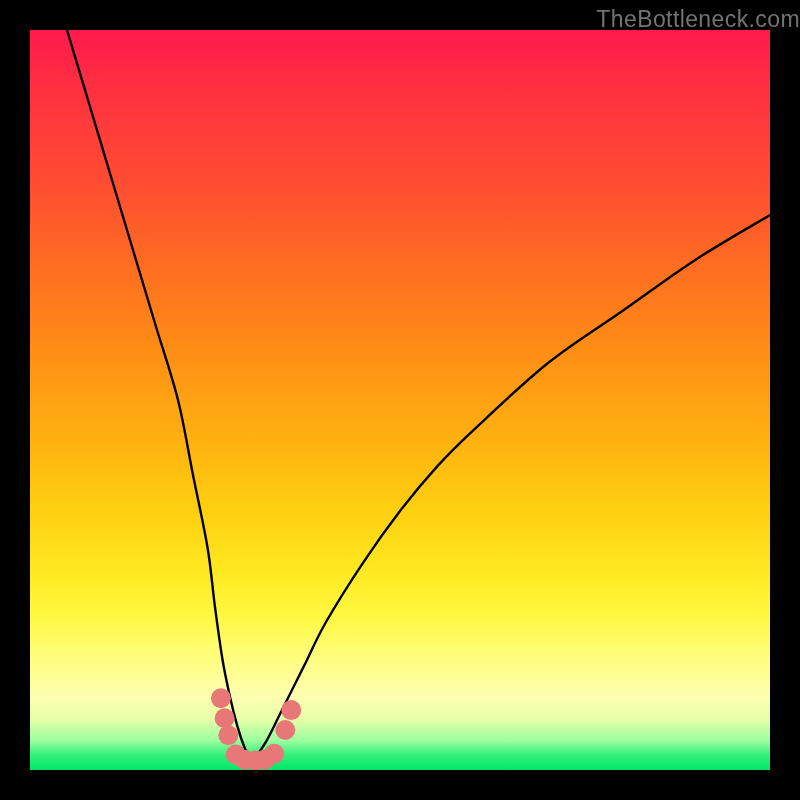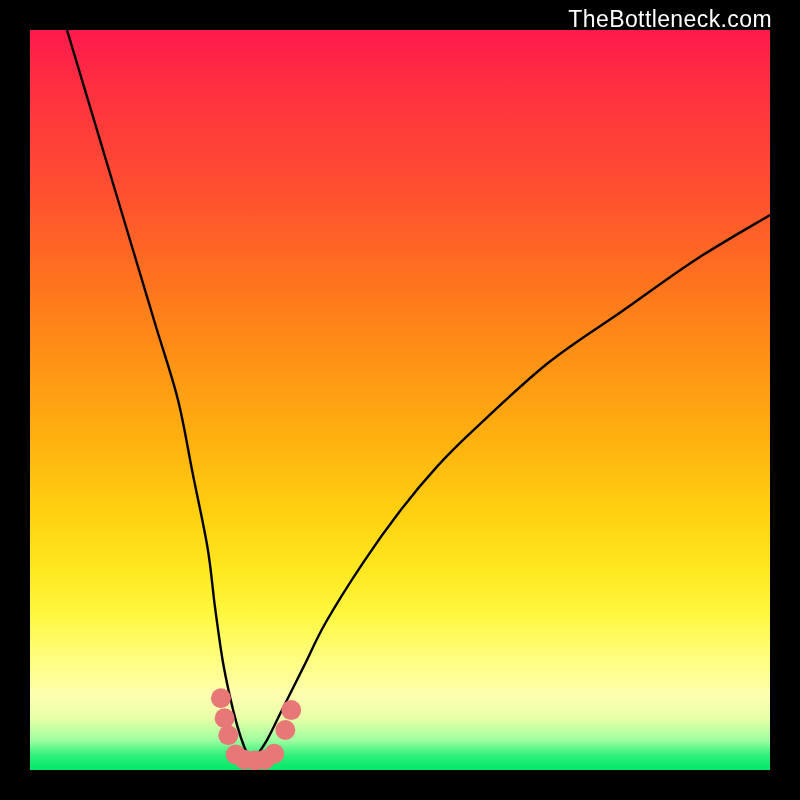--- a/index.html
+++ b/index.html
@@ -36,22 +36,22 @@
       #fdffb0 90%,
       #e8ffa8 93%,
       #9effa0 96%,
       #30f07a 98%,
       #00e868 100%
     );
   }
   .watermark {
     position: absolute;
     top: 6px;
-    right: 28px;
-    color: #ffffff;
+    right: 0;
+    color: #737373;
     font-size: 23px;
     letter-spacing: 0.4px;
     font-weight: 400;
   }
   svg.plot {
     position: absolute;
     left: 0;
     top: 0;
     width: 740px;
     height: 740px;

